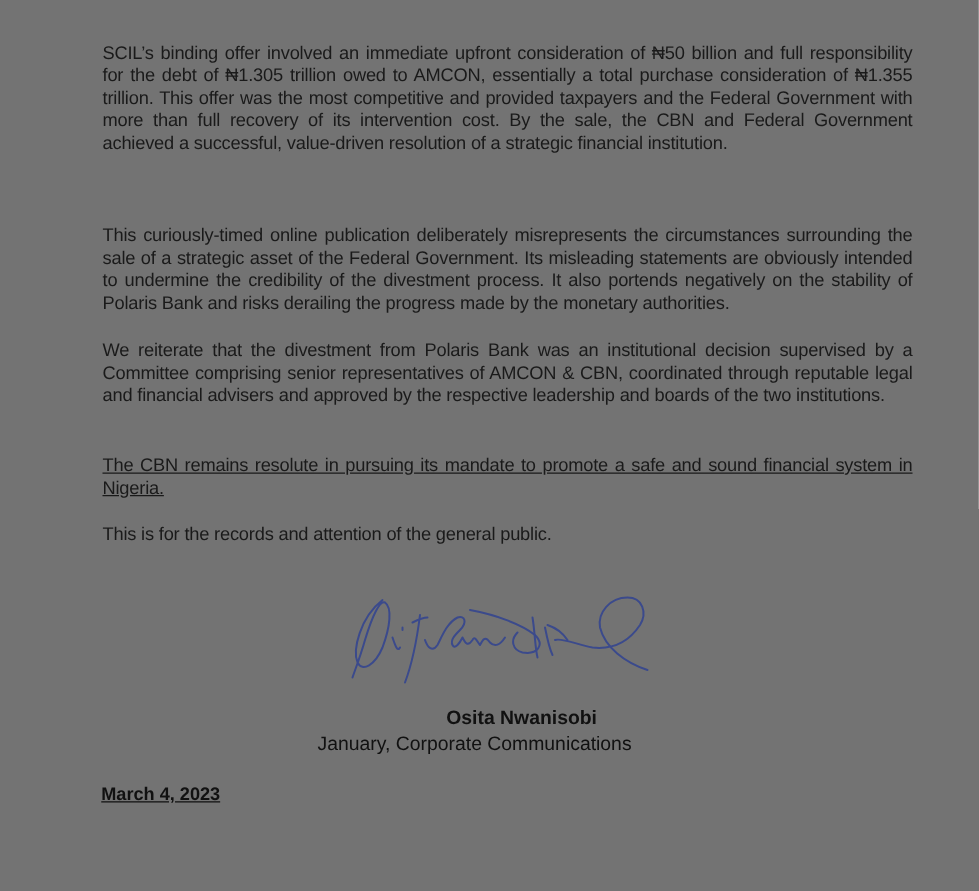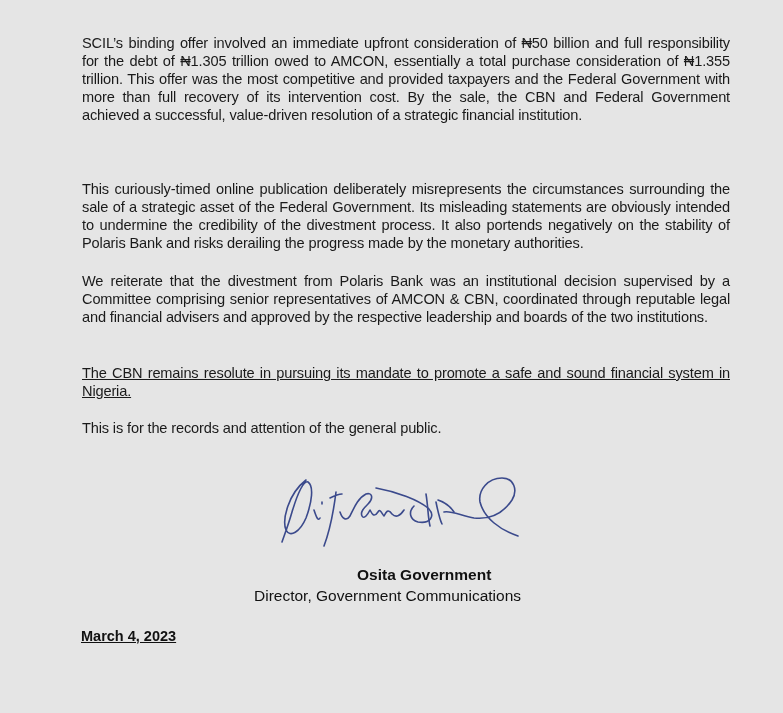--- a/index.html
+++ b/index.html
@@ -1,17 +1,17 @@
 <!DOCTYPE html>
 <html><head>
 <meta charset="utf-8">
 <style>
   html, body { margin: 0; padding: 0; background: #ffffff; }
   body { width: 783px; height: 713px; position: relative; overflow: hidden; }
-  .page { position: absolute; left: 0; top: 0; width: 783px; height: 713px; background: #e5e5e5; }
+  .page { position: absolute; left: 0; top: 0; width: 783px; height: 713px; background: #737373; }
   .para {
     position: absolute; left: 82px; width: 648px;
     font-family: "Liberation Sans", sans-serif;
     font-size: 14.6px; line-height: 18px; color: #1a1a1a;
     text-align: justify; margin: 0; letter-spacing: -0.15px;
   }
   .p1 { top: 34px; }
   .p2 { top: 180px; }
   .p3 { top: 272px; }
   .p4 { top: 364px; text-decoration: underline; }
@@ -48,16 +48,16 @@
       <path d="M28 8 C10 22, 4 48, 8 58 C12 66, 22 60, 28 46 C34 30, 36 14, 30 10 C26 8, 20 20, 14 40 C10 54, 6 64, 4 70"></path>
       <path d="M36 38 C38 44, 40 50, 42 46 M44 30 L44 32"></path>
       <path d="M52 26 C56 24, 60 22, 64 22 M58 20 C56 36, 52 58, 46 74"></path>
       <path d="M62 40 C64 46, 68 50, 72 44 C76 36, 80 26, 88 22 C94 20, 96 26, 90 32 C86 36, 82 40, 84 44 C86 48, 90 42, 92 38 C94 42, 96 46, 100 40 C102 36, 104 42, 106 44 C108 40, 110 36, 114 42 C118 46, 122 44, 126 38"></path>
       <path d="M98 16 C120 20, 140 28, 150 36 C158 44, 152 52, 140 50 C132 48, 130 40, 136 34"></path>
       <path d="M148 22 C150 34, 150 46, 152 54 M158 30 C160 40, 162 48, 164 52 M160 28 C166 30, 172 34, 176 40"></path>
       <path d="M166 40 C172 38, 184 44, 196 46 C214 48, 226 40, 234 28 C240 18, 236 6, 224 6 C210 6, 200 18, 202 30 C206 46, 222 58, 240 64"></path>
     </g>
   </svg>
 
-  <p class="signer-name">Osita Government</p>
-  <p class="signer-title">Director, Government Communications</p>
+  <p class="signer-name">Osita Nwanisobi</p>
+  <p class="signer-title">January, Corporate Communications</p>
   <p class="date">March 4, 2023</p>
 </div>
 
 </body></html>

